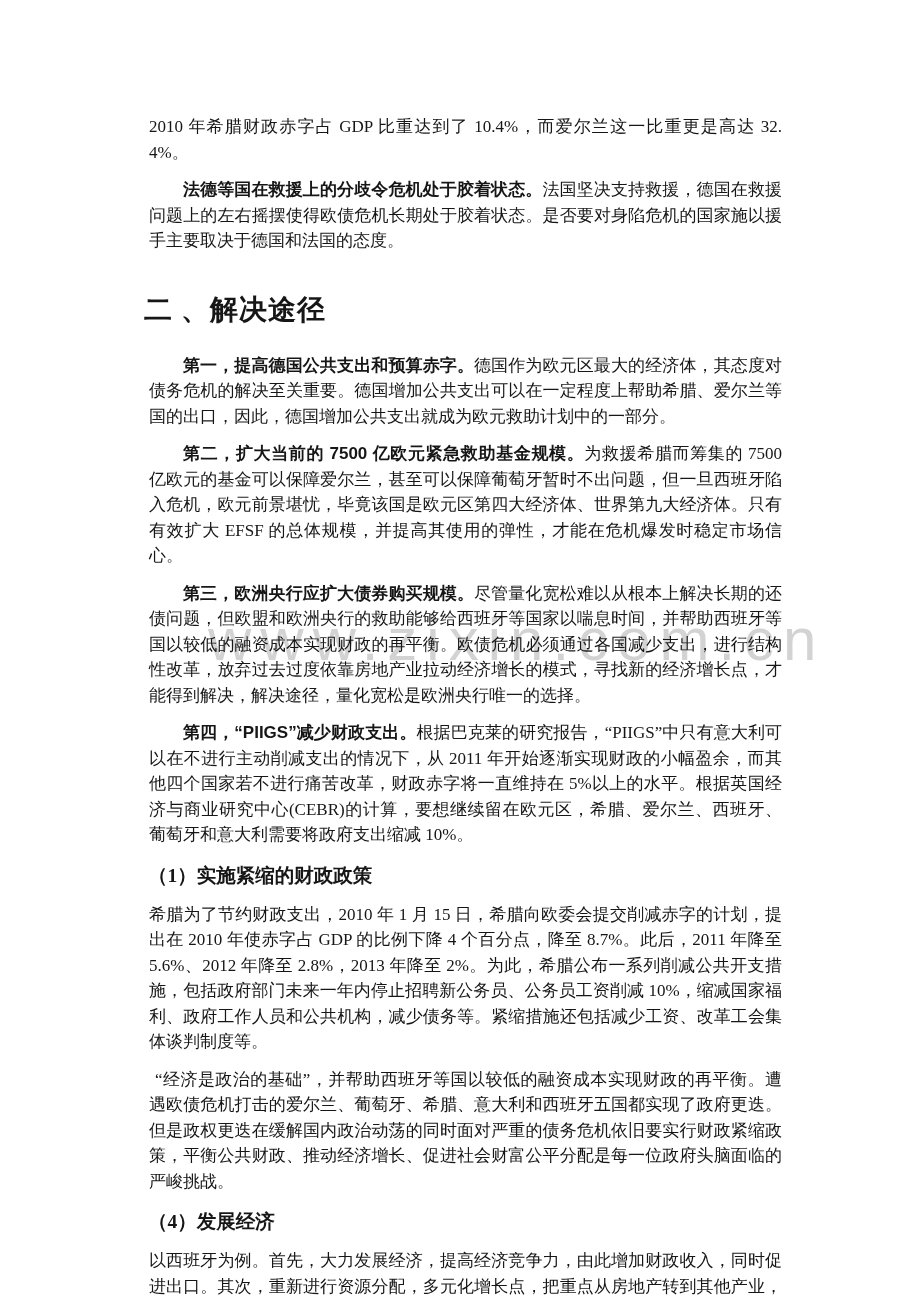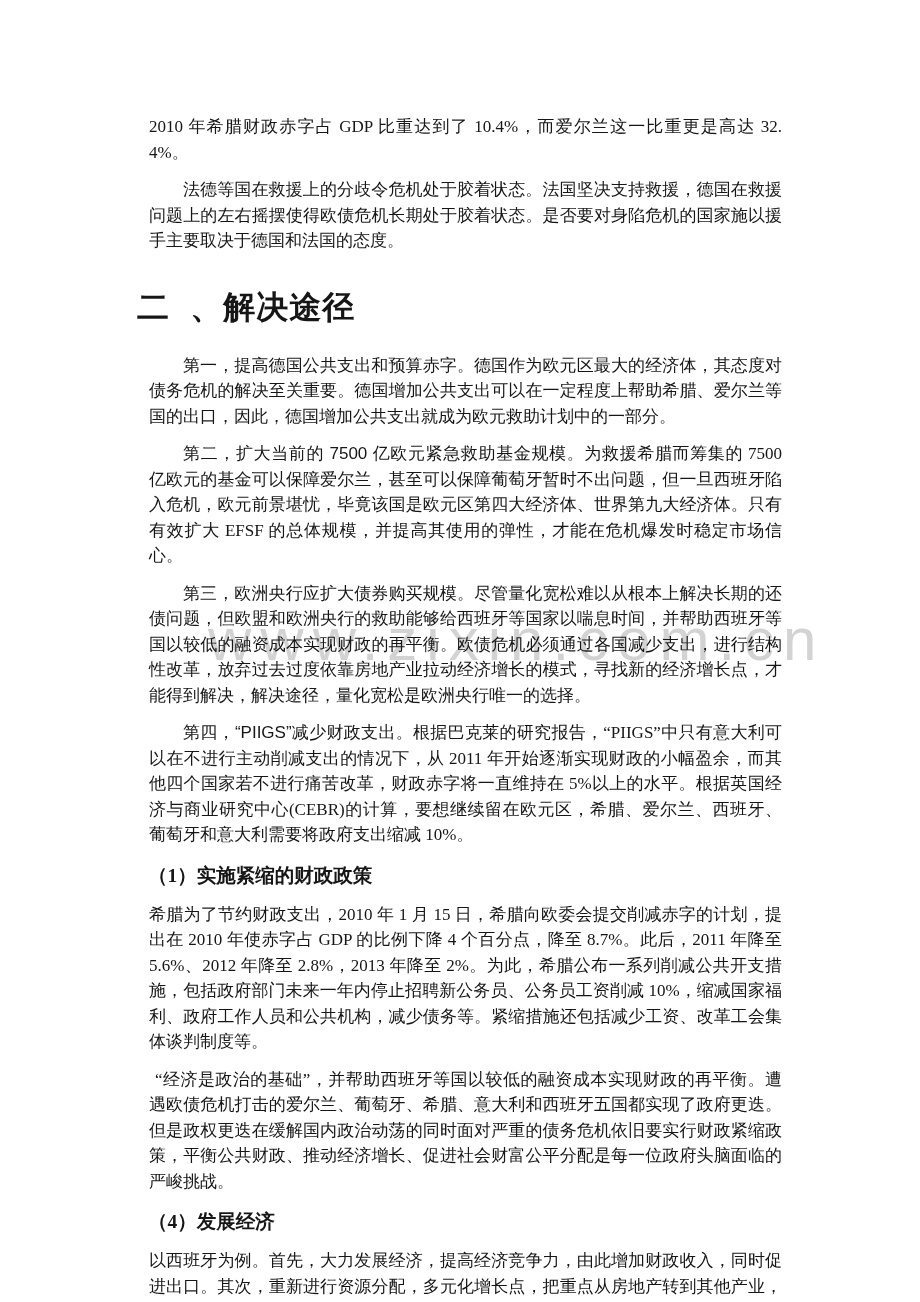--- a/index.html
+++ b/index.html
@@ -27,30 +27,30 @@
     margin: 12px;
     font-size: 17px;
     line-height: 25.5px;
     text-align: justify;
     text-justify: inter-ideograph;
     word-break: break-all;
   }
   .indent { text-indent: 2em; }
   .indent-sm { text-indent: 0.35em; }
   .lead {
-    font-weight: 400;
+    font-weight: 700;
     font-family: "Liberation Sans", sans-serif;
   }
   .h1 {
-    margin: 0;
+    margin: 7px;
     padding: 26px 0 13px 0;
-    font-size: 32px;
+    font-size: 28px;
     line-height: 36px;
     font-weight: 700;
-    font-family: Liberation Mono, monospace;
+    font-family: Liberation Serif, serif;
     letter-spacing: 1px;
     text-align: left;
   }
   .h2 {
     margin: 11px;
     padding: 2px 0 1px 0;
     font-size: 19.5px;
     line-height: 27px;
     font-weight: 700;
     font-family: "Liberation Serif", serif;

